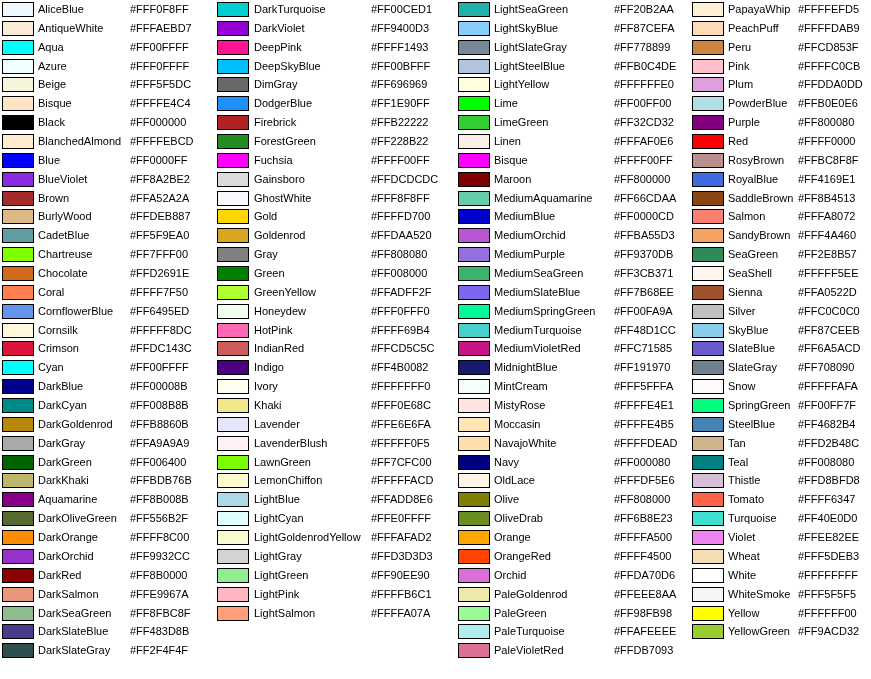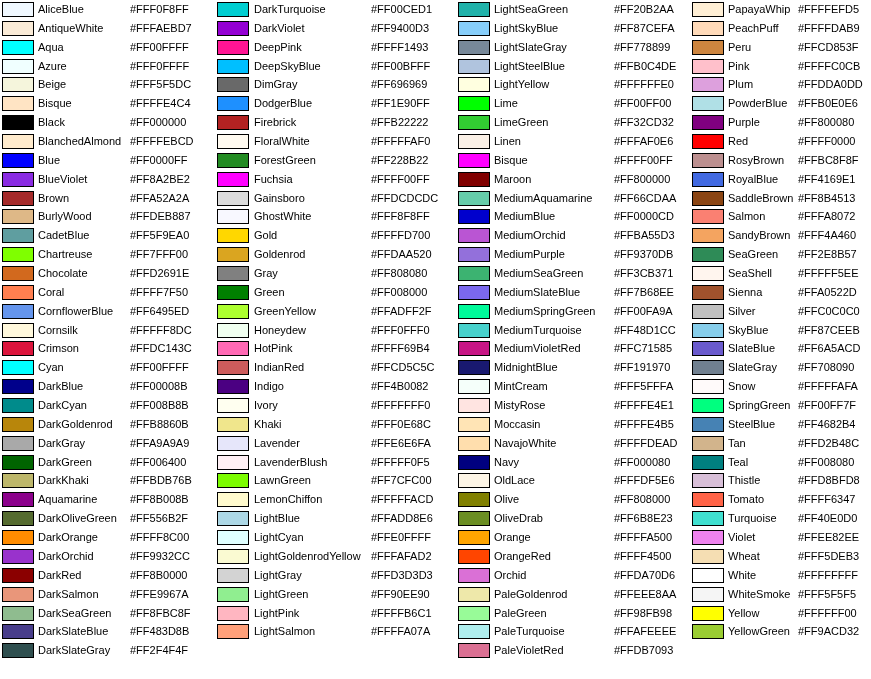--- a/index.html
+++ b/index.html
@@ -268,25 +268,20 @@
         <span class="swatch" style="background: rgb(30, 144, 255); border-color: rgb(0, 0, 0);"></span>
         <span class="cname">DodgerBlue</span>
         <span class="chex">#FF1E90FF</span>
       </div>
       <div class="row">
         <span class="swatch" style="background: rgb(178, 34, 34); border-color: rgb(0, 0, 0);"></span>
         <span class="cname">Firebrick</span>
         <span class="chex">#FFB22222</span>
       </div>
       <div class="row">
-        <span class="swatch" style="background: rgb(255, 250, 240); border-color: rgb(0, 0, 0);"></span>
-        <span class="cname">FloralWhite</span>
-        <span class="chex">#FFFFFAF0</span>
-      </div>
-      <div class="row">
         <span class="swatch" style="background: rgb(34, 139, 34); border-color: rgb(0, 0, 0);"></span>
         <span class="cname">ForestGreen</span>
         <span class="chex">#FF228B22</span>
       </div>
       <div class="row">
         <span class="swatch" style="background: rgb(255, 0, 255); border-color: rgb(0, 0, 0);"></span>
         <span class="cname">Fuchsia</span>
         <span class="chex">#FFFF00FF</span>
       </div>
       <div class="row">

